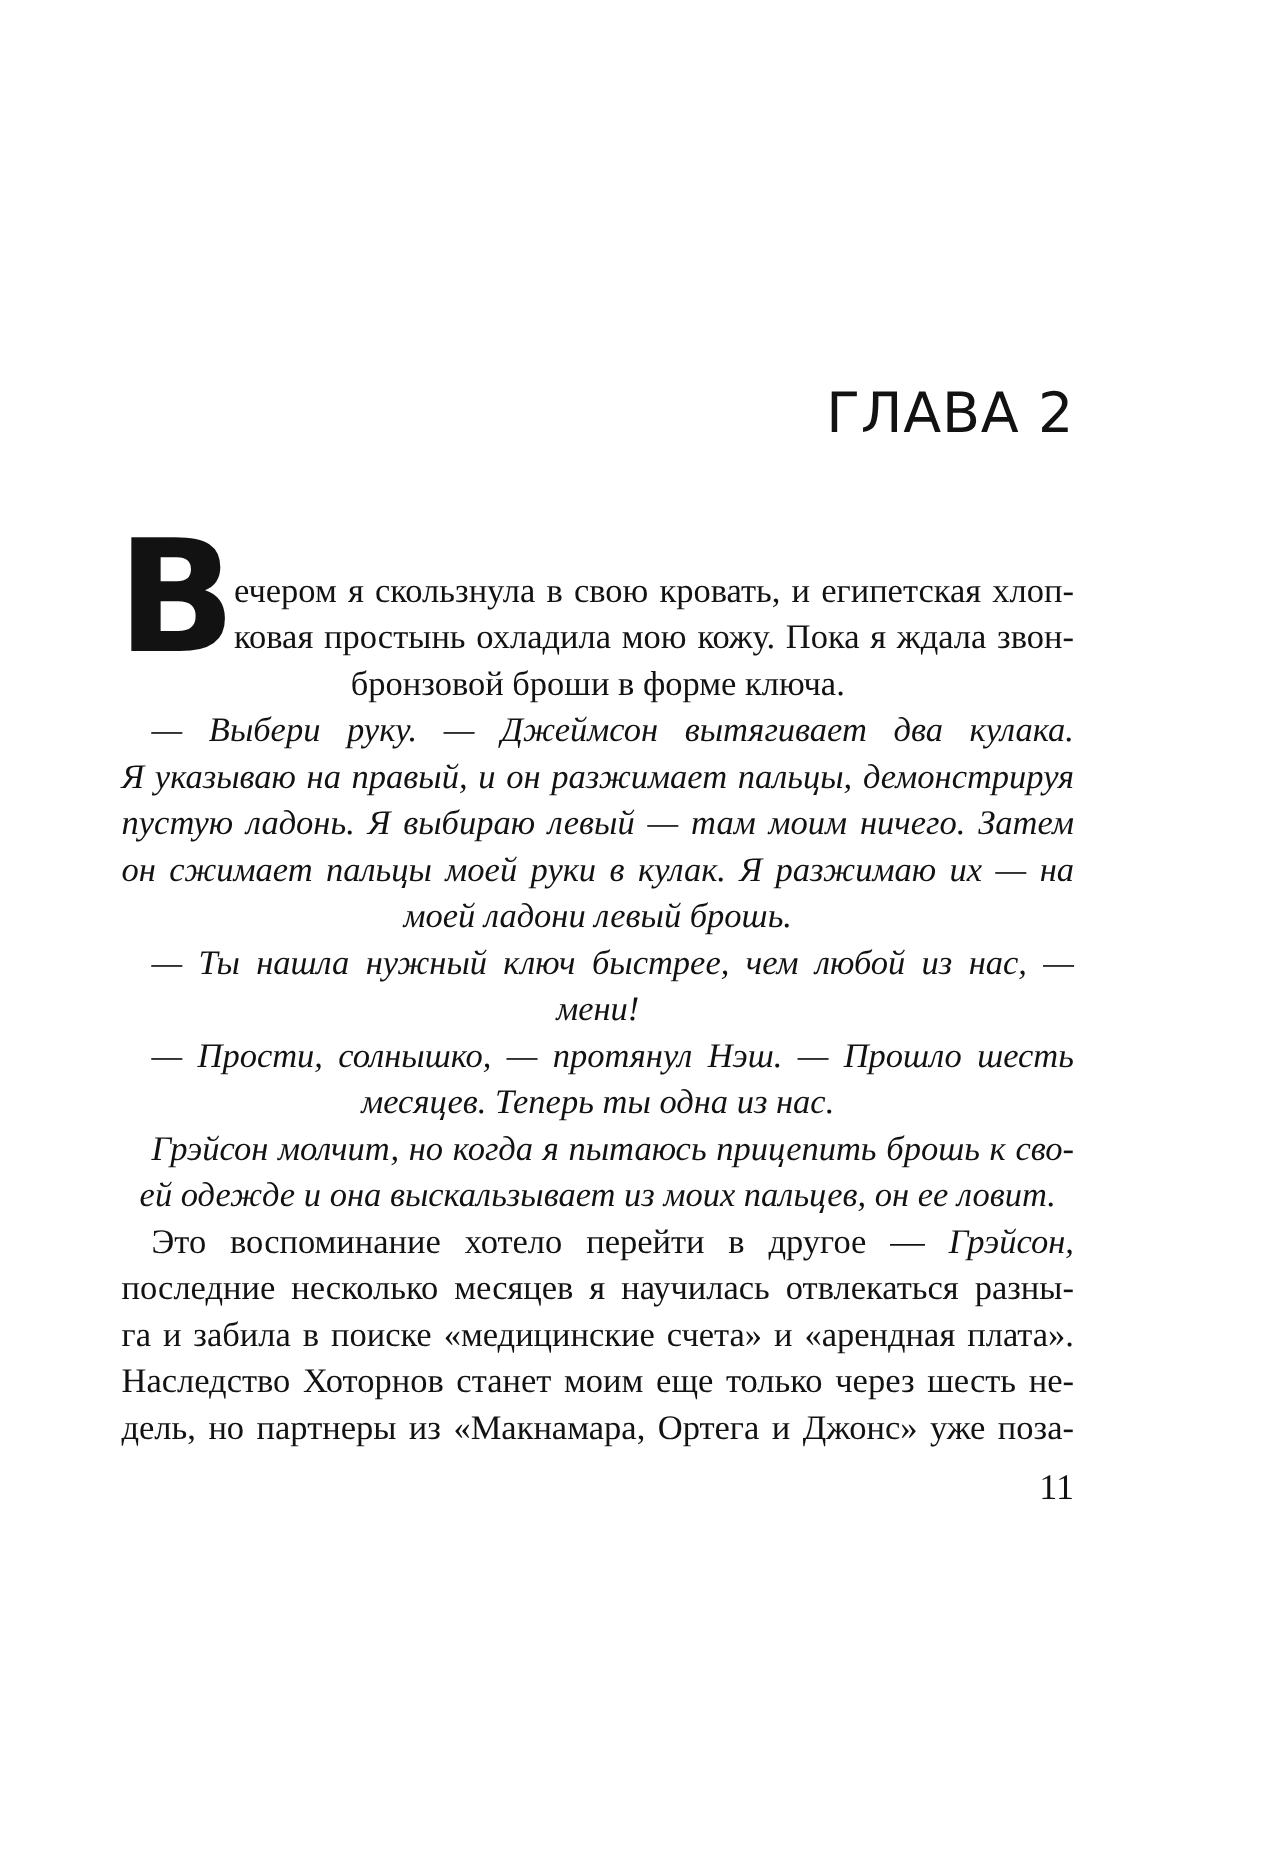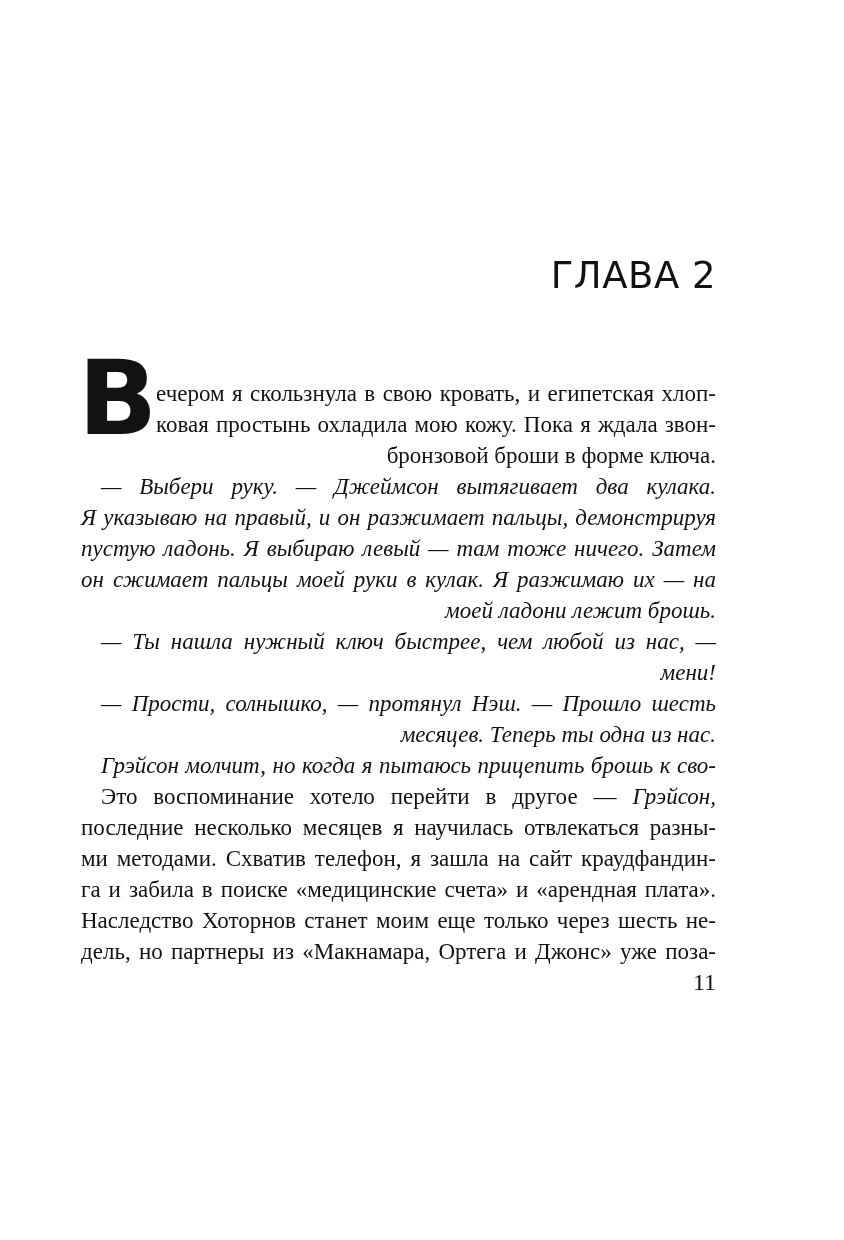--- a/index.html
+++ b/index.html
@@ -39,21 +39,21 @@
   .para {
     margin: 0;
   }
   .line {
     line-height: 31px;
     text-align: justify;
     text-align-last: justify;
     white-space: normal;
   }
   .line.noj {
-    text-align: right;
+    text-align: center;
     text-align-last: auto;
   }
   .line.indent {
     padding-left: 20px;
   }
   .line em {
     font-style: italic;
     margin-top: 32px;
   }
   .dropcap {
@@ -67,20 +67,21 @@
     position: absolute;
     left: -3px;
     top: -32px;
     font-family: "DejaVu Sans", "Liberation Sans", sans-serif;
     font-weight: 700;
     font-size: 104px;
     line-height: 1;
     color: #121212;
   }
   .pagenum {
+    margin-top: 10px;
     text-align: right;
     font-family: "Liberation Serif", "DejaVu Serif", serif;
     font-size: 24px;
     line-height: 30px;
     color: #121212;
   }
 </style>
 </head>
 <body>
 
@@ -92,39 +93,39 @@
           <span class="dropcap">
             <span>В</span>
           </span>
           <div class="line"><span>ечером я скользнула в свою кровать, и египетская хлоп-</span></div>
           <div class="line"><span>ковая простынь охладила мою кожу. Пока я ждала звон-</span></div>
           <div class="line noj"><span>бронзовой броши в форме ключа.</span></div>
         </div>
         <div class="para">
           <div class="line indent"><em>— Выбери руку. — Джеймсон вытягивает два кулака.</em></div>
           <div class="line"><em>Я указываю на правый, и он разжимает пальцы, демонстрируя</em></div>
-          <div class="line"><em>пустую ладонь. Я выбираю левый — там тоже ничего. Затем</em></div>
+          <div class="line"><em>пустую ладонь. Я выбираю левый — там моим ничего. Затем</em></div>
           <div class="line"><em>он сжимает пальцы моей руки в кулак. Я разжимаю их — на</em></div>
-          <div class="line noj"><em>моей ладони лежит брошь.</em></div>
+          <div class="line noj"><em>моей ладони левый брошь.</em></div>
         </div>
         <div class="para">
           <div class="line indent"><em>— Ты нашла нужный ключ быстрее, чем любой из нас, —</em></div>
           <div class="line noj"><em>мени!</em></div>
         </div>
         <div class="para">
           <div class="line indent"><em>— Прости, солнышко, — протянул Нэш. — Прошло шесть</em></div>
           <div class="line noj"><em>месяцев. Теперь ты одна из нас.</em></div>
         </div>
         <div class="para">
           <div class="line indent"><em>Грэйсон молчит, но когда я пытаюсь прицепить брошь к сво-</em></div>
+          <div class="line noj"><em>ей одежде и она выскальзывает из моих пальцев, он ее ловит.</em></div>
         </div>
         <div class="para">
           <div class="line indent"><span>Это воспоминание хотело перейти в другое — </span><em>Грэйсон,</em></div>
           <div class="line"><span>последние несколько месяцев я научилась отвлекаться разны-</span></div>
-          <div class="line"><span>ми методами. Схватив телефон, я зашла на сайт краудфандин-</span></div>
           <div class="line"><span>га и забила в поиске «медицинские счета» и «арендная плата».</span></div>
           <div class="line"><span>Наследство Хоторнов станет моим еще только через шесть не-</span></div>
           <div class="line"><span>дель, но партнеры из «Макнамара, Ортега и Джонс» уже поза-</span></div>
         </div>
       </div>
     <div class="pagenum">11</div>
   </div>
 </div>
 
 </body></html>

